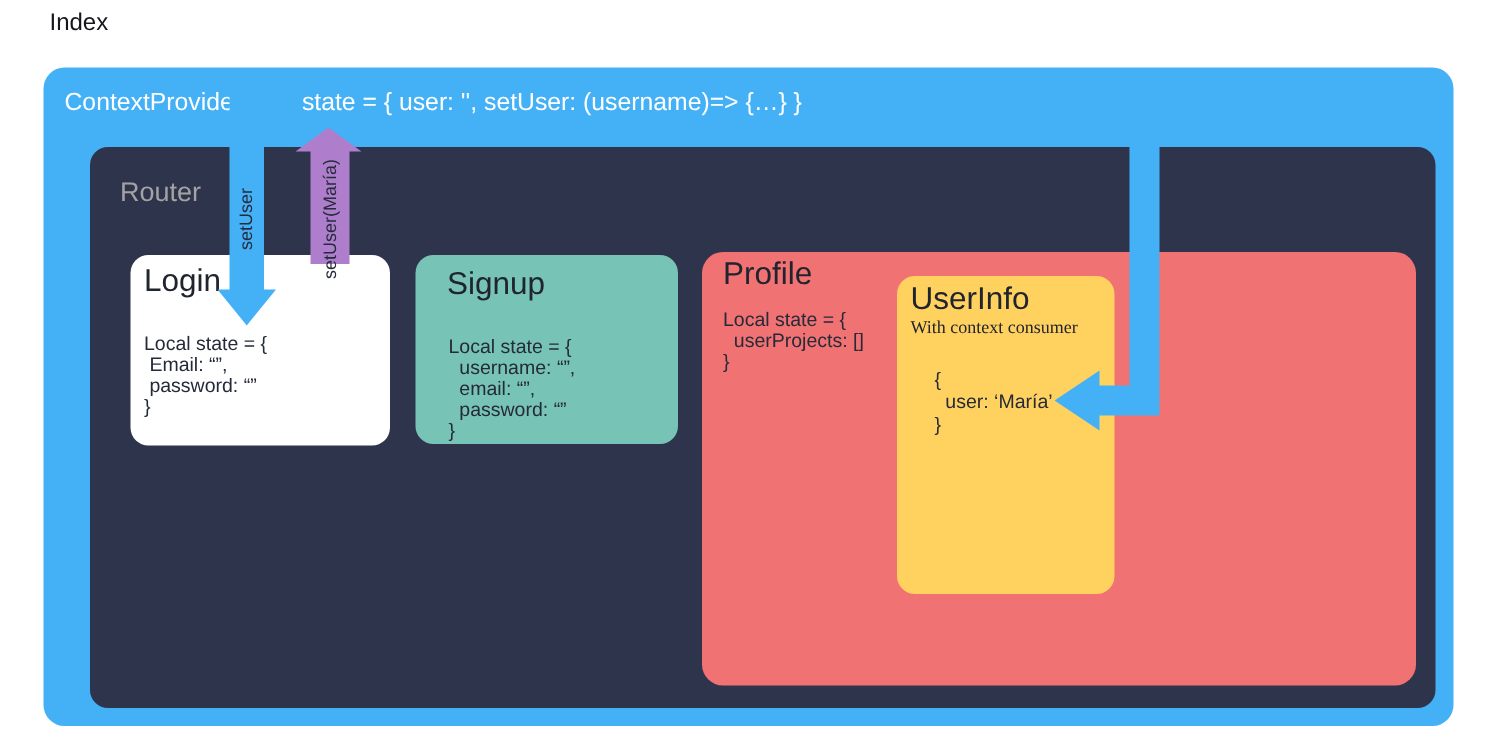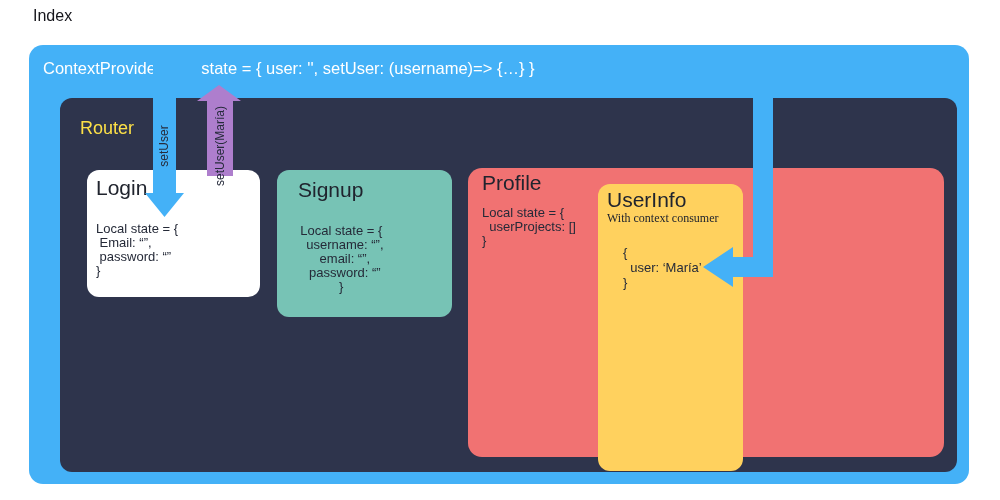--- a/index.html
+++ b/index.html
@@ -35,21 +35,21 @@
   }
   .router-box {
     position: absolute;
     left: 31px; top: 53px;
     width: 897px; height: 374px;
     border-radius: 12px;
   }
   .router-title {
     position: absolute;
     left: 20px; top: 20px;
-    color: #fde047;
+    color: #a3a3a3;
     font-size: 18px;
   }
   .comp-box { position: absolute; }
   .comp-title {
     position: absolute;
     font-size: 21px;
     color: #20242e;
     white-space: nowrap;
   }
   .comp-subtitle {
@@ -60,23 +60,23 @@
   }
   .code {
     position: absolute;
     font-family: Liberation Sans, sans-serif;
     font-size: 13px;
     line-height: 14px;
     color: #252a38;
     white-space: pre;
   }
   #login-box  { left: 27px;  top: 72px; width: 173px; height: 127px; border-radius: 12px; }
-  #signup-box { left: 217px; top: 72px; width: 175px; height: 147px; border-radius: 12px; text-align: center; }
+  #signup-box { left: 217px; top: 72px; width: 175px; height: 126px; border-radius: 12px; }
   #profile-box{ left: 408px; top: 70px; width: 476px; height: 289px; border-radius: 14px; }
-  #userinfo-box{ left: 130px; top: 16px; width: 145px; height: 287px; border-radius: 12px; }
+  #userinfo-box{ left: 130px; top: 16px; width: 145px; height: 212px; border-radius: 12px; }
   .arrow-layer {
     position: absolute;
     left: 0; top: 0;
     width: 1000px; height: 500px;
     pointer-events: none;
   }
   .vlabel {
     position: absolute;
     font-size: 12px;
     color: #262b3b;

